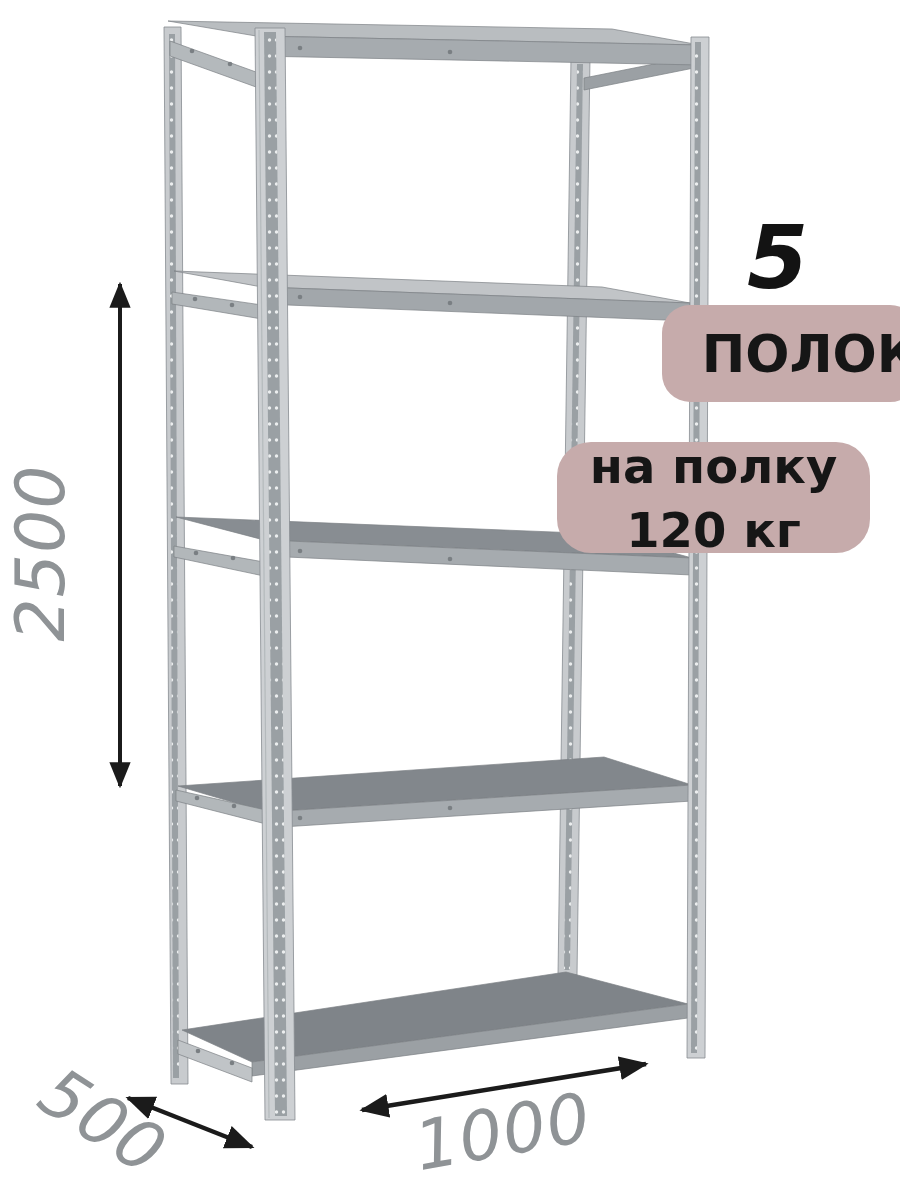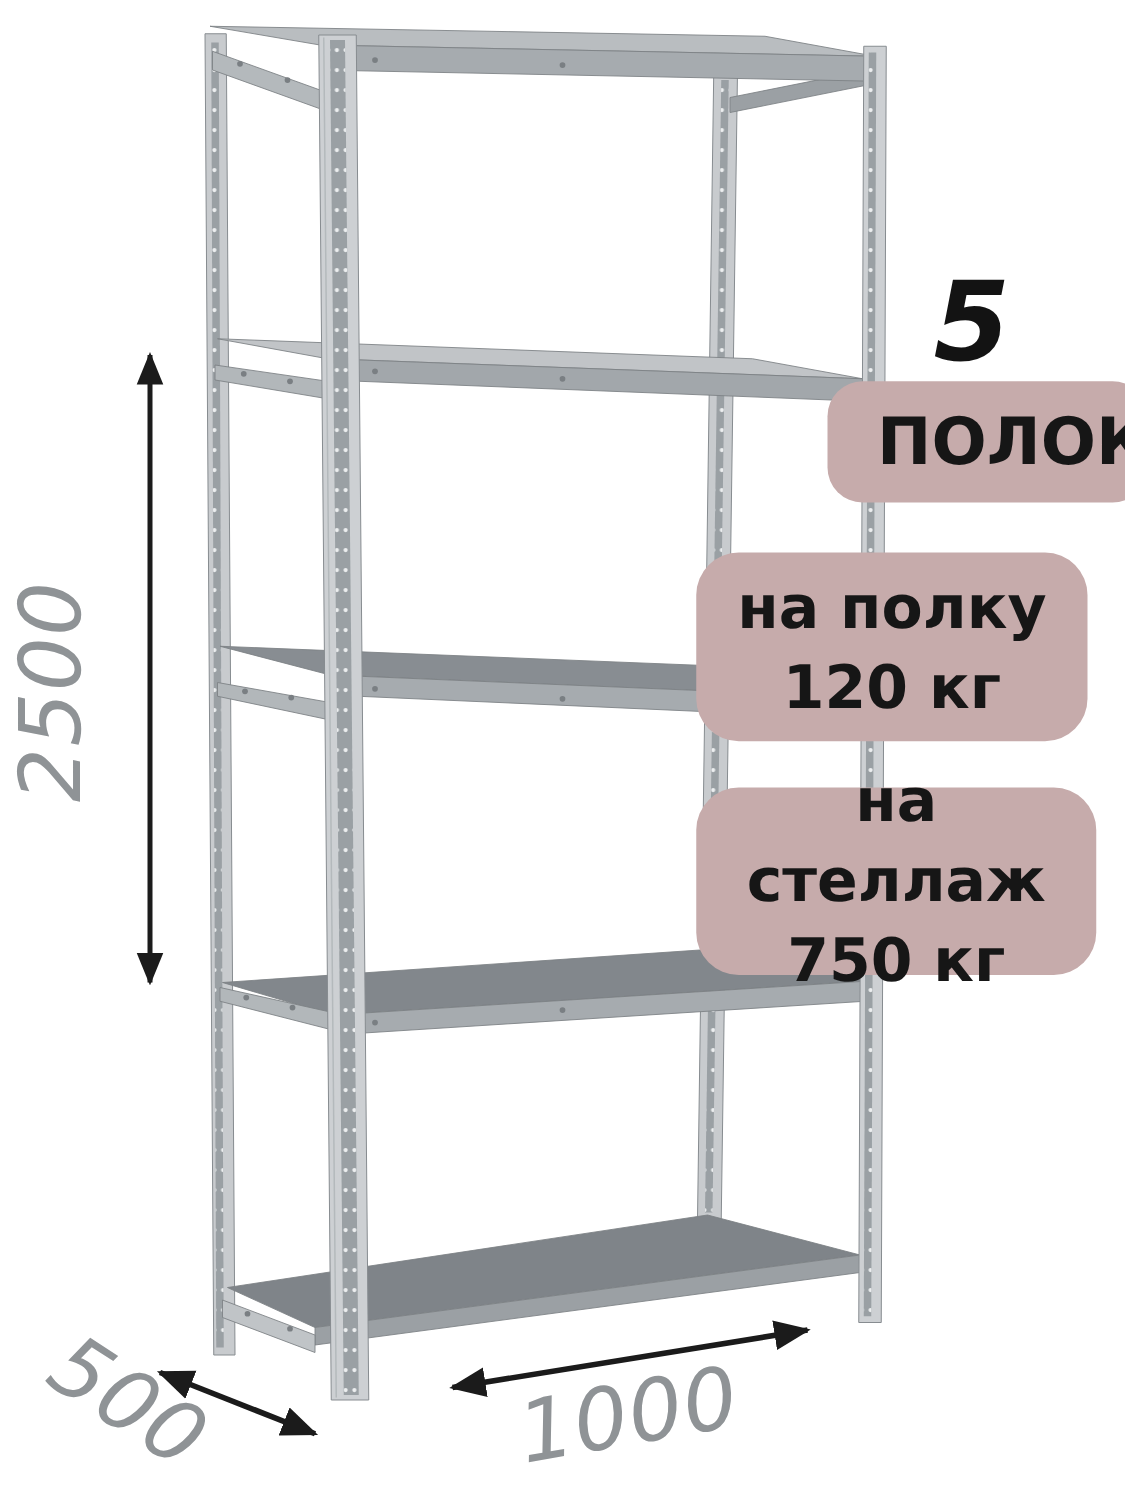--- a/index.html
+++ b/index.html
@@ -49,21 +49,21 @@
     width: 215px; height: 97px;
     font-size: 52px;
     border-radius: 28px;
     padding-left: 41px;
   }
   .badge-two-line {
     border-radius: 34px;
     font-size: 48px;
     line-height: 64px;
   }
-  .badge-shelf-load { left: 557px; top: 442px; width: 313px; height: 151px; }
+  .badge-shelf-load { left: 557px; top: 442px; width: 313px; height: 111px; }
   .badge-rack-load  { left: 557px; top: 630px; width: 320px; height: 150px; }
 </style>
 </head>
 <body>
 
 <div id="canvas">
 
   <svg id="rack-svg" width="900" height="1200" viewBox="0 0 900 1200">
     <defs>
       <pattern id="holesW" patternUnits="userSpaceOnUse" width="7" height="16">
@@ -177,18 +177,14 @@
 
   <div class="badge badge-count">
     <span>ПОЛОК</span>
   </div>
 
   <div class="badge badge-two-line badge-shelf-load">
     <span>на полку</span>
     <span>120 кг</span>
   </div>
 
-  <div class="badge badge-two-line badge-rack-load">
-    <span>на стеллаж</span>
-    <span>750 кг</span>
-  </div>
 
 </div>
 
 </body></html>

